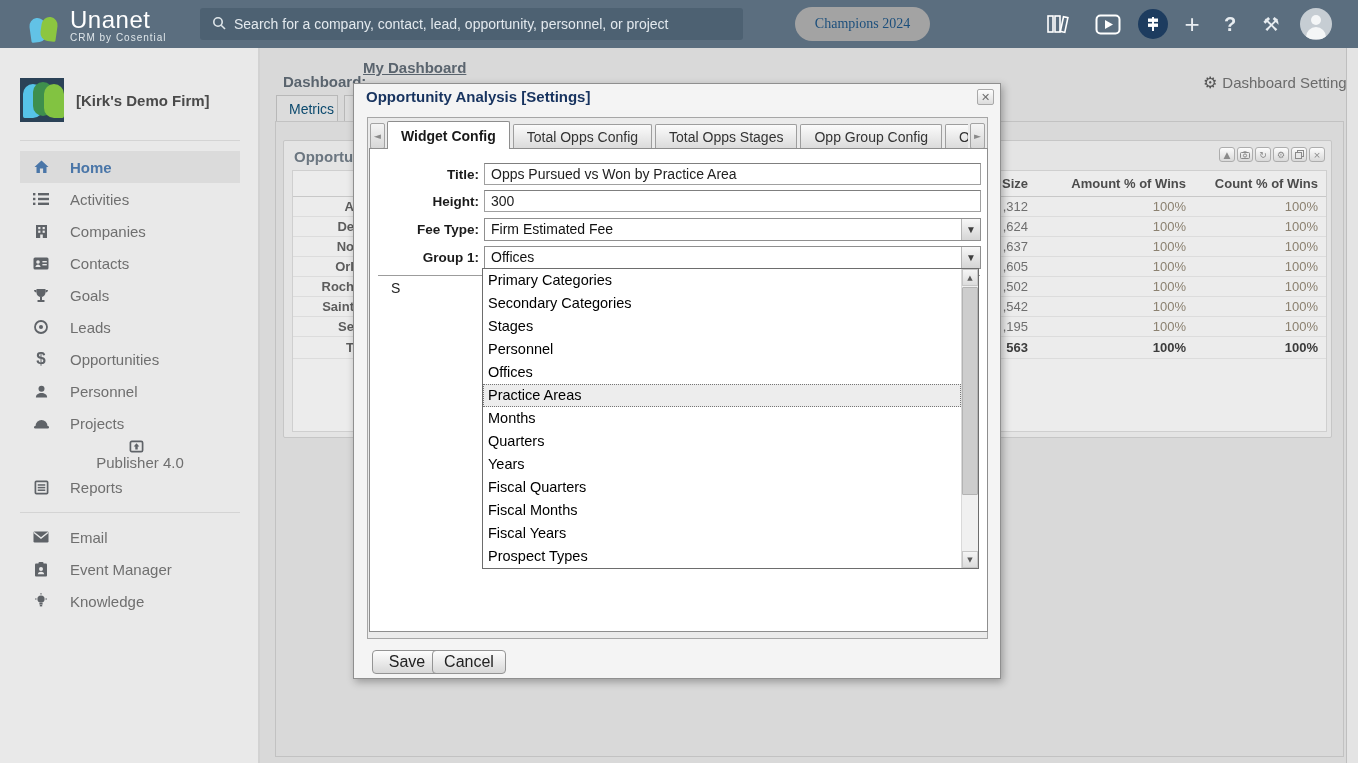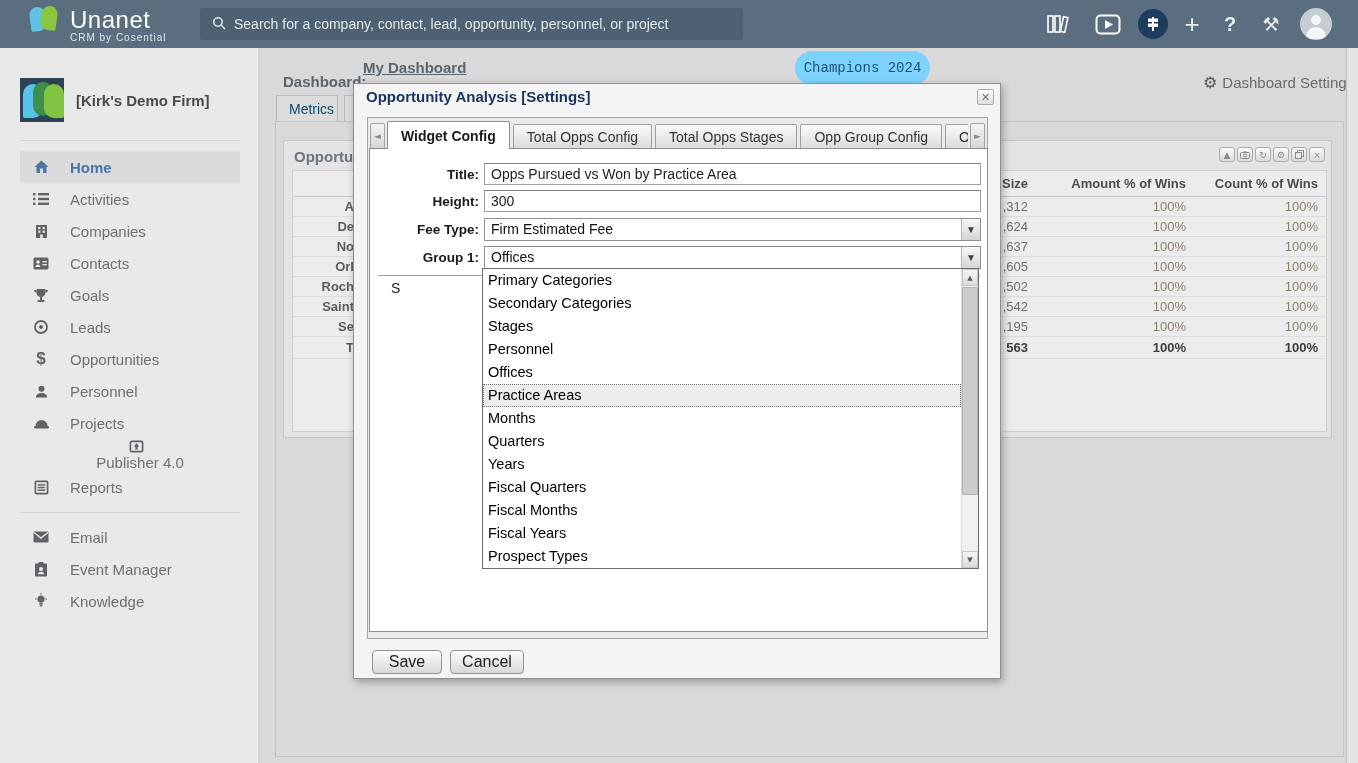--- a/index.html
+++ b/index.html
@@ -5,36 +5,36 @@
   * { box-sizing: border-box; margin: 0; padding: 0; }
   html,body { width:1358px; height:763px; overflow:hidden;
     font-family:"Liberation Sans","DejaVu Sans",sans-serif; font-size:14px; }
   body { position:relative; background:#d9d9d9; }
   .abs { position:absolute; }
   .glyph { font-family:"DejaVu Sans",sans-serif; }
 
   
   #topbar { left:0; top:0; width:1358px; height:48px; background:#5b6e7f;
     display:flex; align-items:center; z-index:50; }
-  .brandwrap { display:flex; align-items:flex-start; margin-left:30px; }
+  .brandwrap { display:flex; align-items:flex-end; margin-left:30px; }
   .leaf { position:relative; width:30px; height:26px; }
   .leaf i { position:absolute; width:16px; height:24px; border-radius:10px 10px 10px 2px; }
   .leaf i.b { left:0; top:1px; background:#62c2e6; transform:rotate(-8deg); }
   .leaf i.g { left:11px; top:0; background:#8cc640; transform:rotate(8deg); border-radius:10px 10px 2px 10px; }
   .brandtxt { margin-left:10px; color:#fff; }
   .brandtxt .t1 { font-size:24px; letter-spacing:.5px; }
   .brandtxt .t2 { font-size:10px; color:#dfe6ea; letter-spacing:1px; margin-top:-2px; }
   #searchbox { left:200px; top:8px; width:543px; height:32px; background:#4d6172;
     border:none; border-radius:3px; display:flex; align-items:center; padding:0 12px; }
   #searchbox input { background:transparent; border:none; outline:none; color:#eef2f5;
     font-size:14px; width:100%; margin-left:8px; font-family:inherit; }
   #searchbox input::placeholder { color:#e3e9ee; opacity:1; }
-  #champions { left:795px; top:7px; width:135px; height:34px; background:#7dd3fc;
+  #champions { left:795px; top:7px; width:135px; height:34px; background:#a3a3a3;
     border:none; border-radius:17px; color:#1c4f7c; font-size:14px; cursor:pointer;
-    display:flex; align-items:center; justify-content:center; font-family:Liberation Mono, monospace;margin-top:44px; }
+    display:flex; align-items:center; justify-content:center; font-family:Liberation Serif, serif; }
   .tb-ico { position:absolute; top:0; height:48px; display:flex; align-items:center;
     justify-content:center; color:#fff; cursor:pointer; }
   #ico-library { left:1040px; width:36px; }
   #ico-video   { left:1090px; width:36px; }
   #ico-signpost{ left:1136px; width:34px; }
   .signpost-circle { width:30px; height:30px; border-radius:50%; background:#1d3c5f;
     display:flex; align-items:center; justify-content:center; }
   #ico-plus { left:1176px; width:32px; font-size:26px; font-weight:400; color:#e8edf1; }
   #ico-help { left:1214px; width:32px; font-size:20px; font-weight:bold; color:#e8edf1; }
   #ico-tools{ left:1254px; width:34px; font-size:19px; color:#e8edf1; }
@@ -158,21 +158,21 @@
     cursor:pointer; }
   #sthumb { position:absolute; left:0; top:18px; width:16px; height:208px;
     background:#cdcdcd; border:1px solid #b3b3b3; border-radius:1px; cursor:grab; }
 
   
   .mbtn { position:absolute; height:24px; border:1px solid #949494; border-radius:4px;
     background:linear-gradient(#fdfdfd,#d8d8d8); font-size:16px; color:#222;
     display:flex; align-items:center; justify-content:center; cursor:pointer;
     font-family:inherit; }
   #btn-save { left:18px; top:566px; width:70px; }
-  #btn-cancel { left:96px; top:566px; width:74px; }
+  #btn-cancel { left:78px; top:566px; width:74px; }
 </style>
 </head>
 <body>
 
 <div id="topbar" class="abs">
   <div class="brandwrap">
     <div class="leaf">
         <i class="b"></i>
         <i class="g"></i>
       </div>

